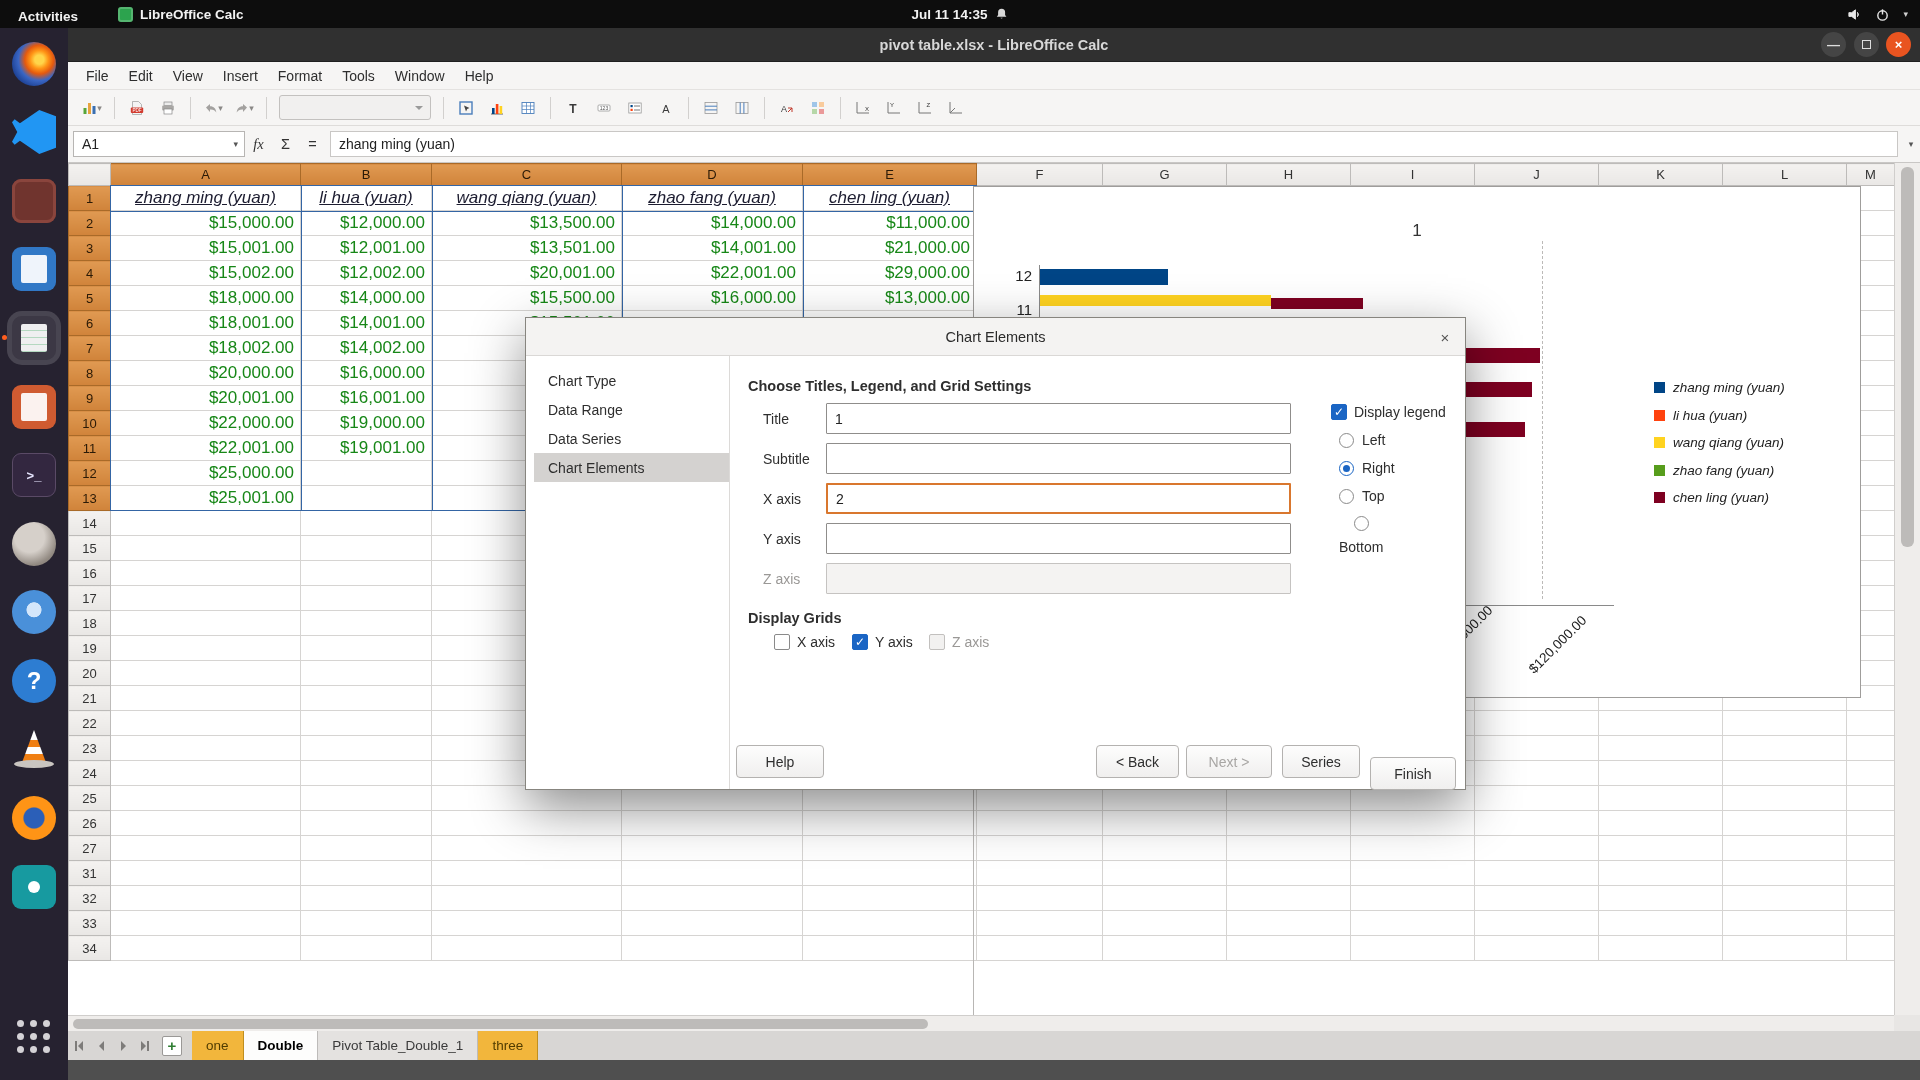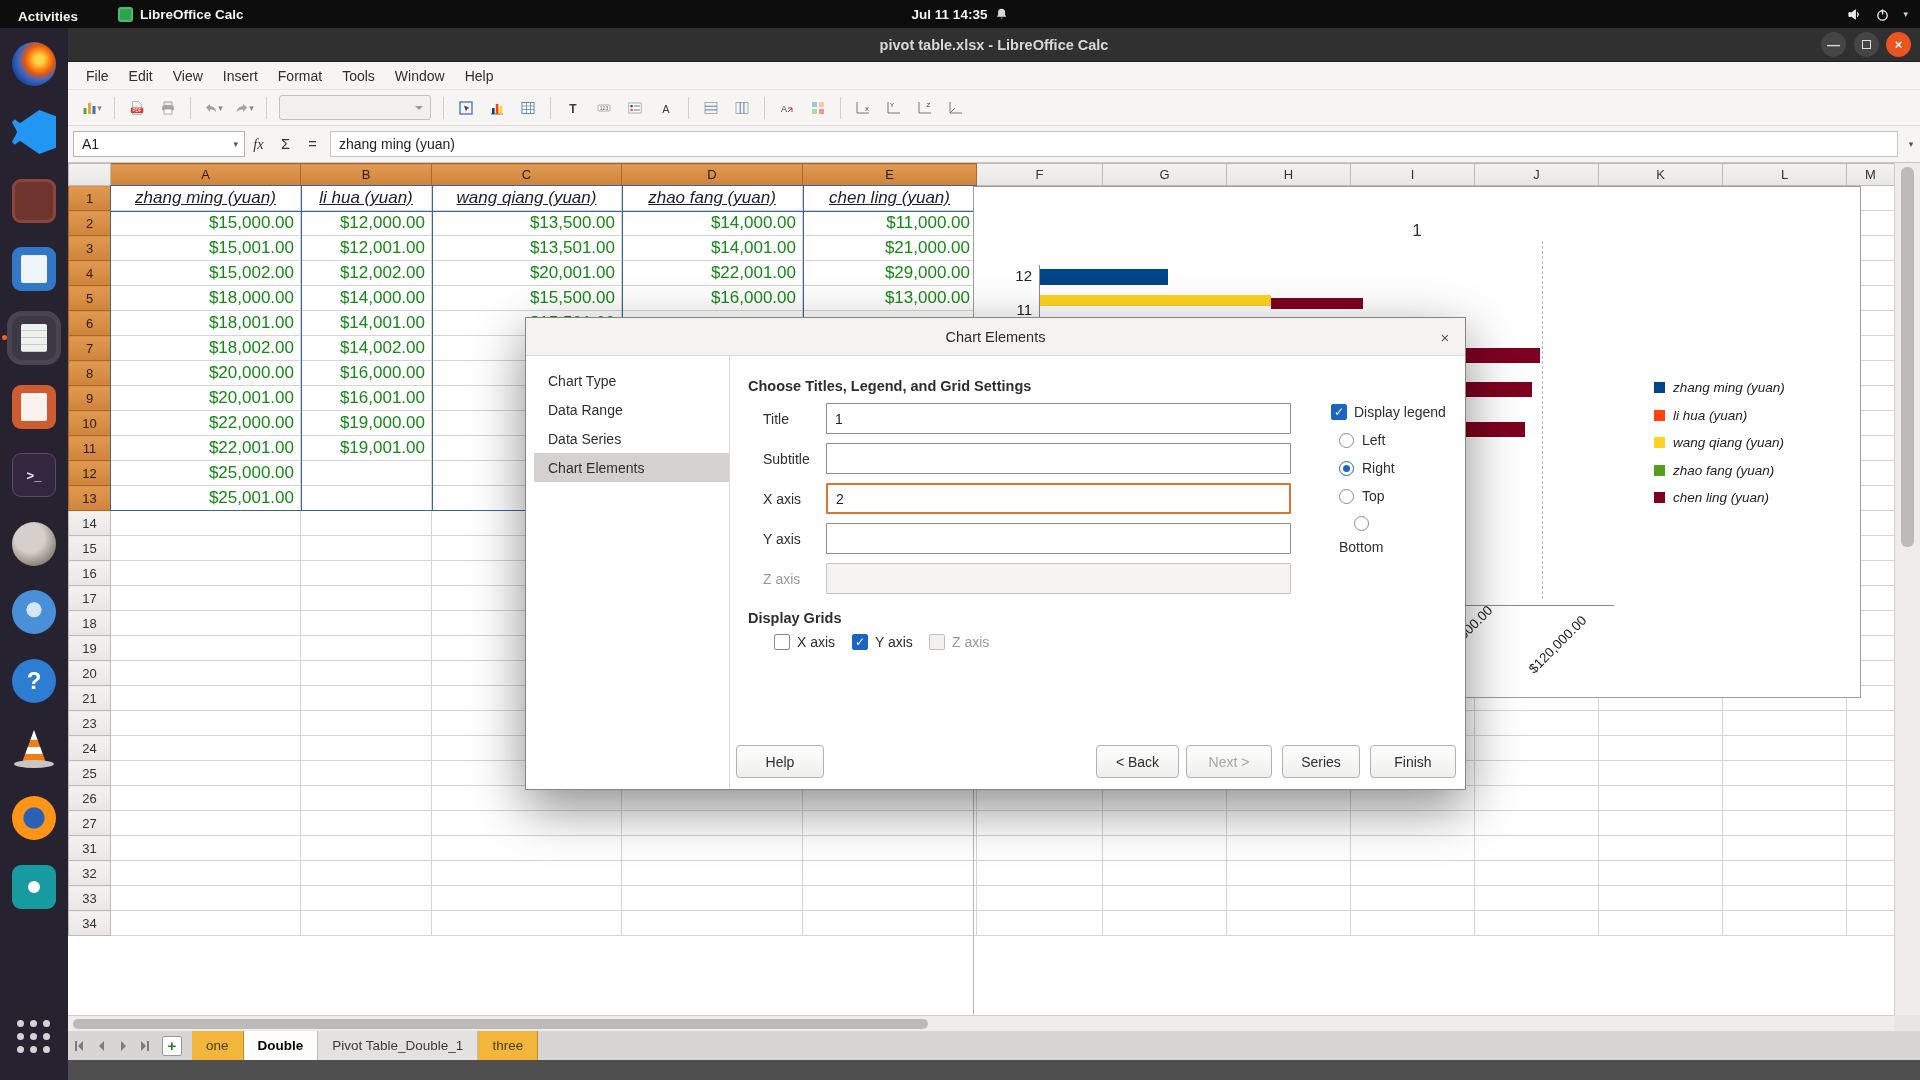--- a/index.html
+++ b/index.html
@@ -701,20 +701,36 @@
             <td></td>
             <td></td>
             <td></td>
             <td></td>
             <td></td>
             <td></td>
             <td></td>
           </tr>
           <tr>
             <th class="rh">21</th>
+            <td></td>
+            <td></td>
+            <td></td>
+            <td></td>
+            <td></td>
+            <td></td>
+            <td></td>
+            <td></td>
+            <td></td>
+            <td></td>
+            <td></td>
+            <td></td>
+            <td></td>
+          </tr>
+          <tr>
+            <th class="rh">22</th>
             <td></td>
             <td></td>
             <td></td>
             <td></td>
             <td></td>
             <td></td>
             <td></td>
             <td></td>
             <td></td>
             <td></td>
@@ -1013,17 +1029,17 @@
         <div class="dlg-radio" style="left: 813px; top: 198px; flex-direction: column;">
           <span class="rdo"></span>
           <span>Bottom</span>
         </div>
       </div>
     <div id="dlg-buttons">
         <div class="dlg-btn" style="left: 210px; width: 88px;">Help</div>
         <div class="dlg-btn" style="left: 570px; width: 83px;">&lt; Back</div>
         <div class="dlg-btn disabled" style="left: 660px; width: 86px;">Next &gt;</div>
         <div class="dlg-btn" style="left: 756px; width: 78px;">Series</div>
-        <div class="dlg-btn" style="left: 844px; width: 86px;">Finish</div>
+        <div class="dlg-btn" style="left: 844px; width: 86px; margin-top: 12px;">Finish</div>
       </div>
   </div>
 
 </div>
 
 </body></html>

